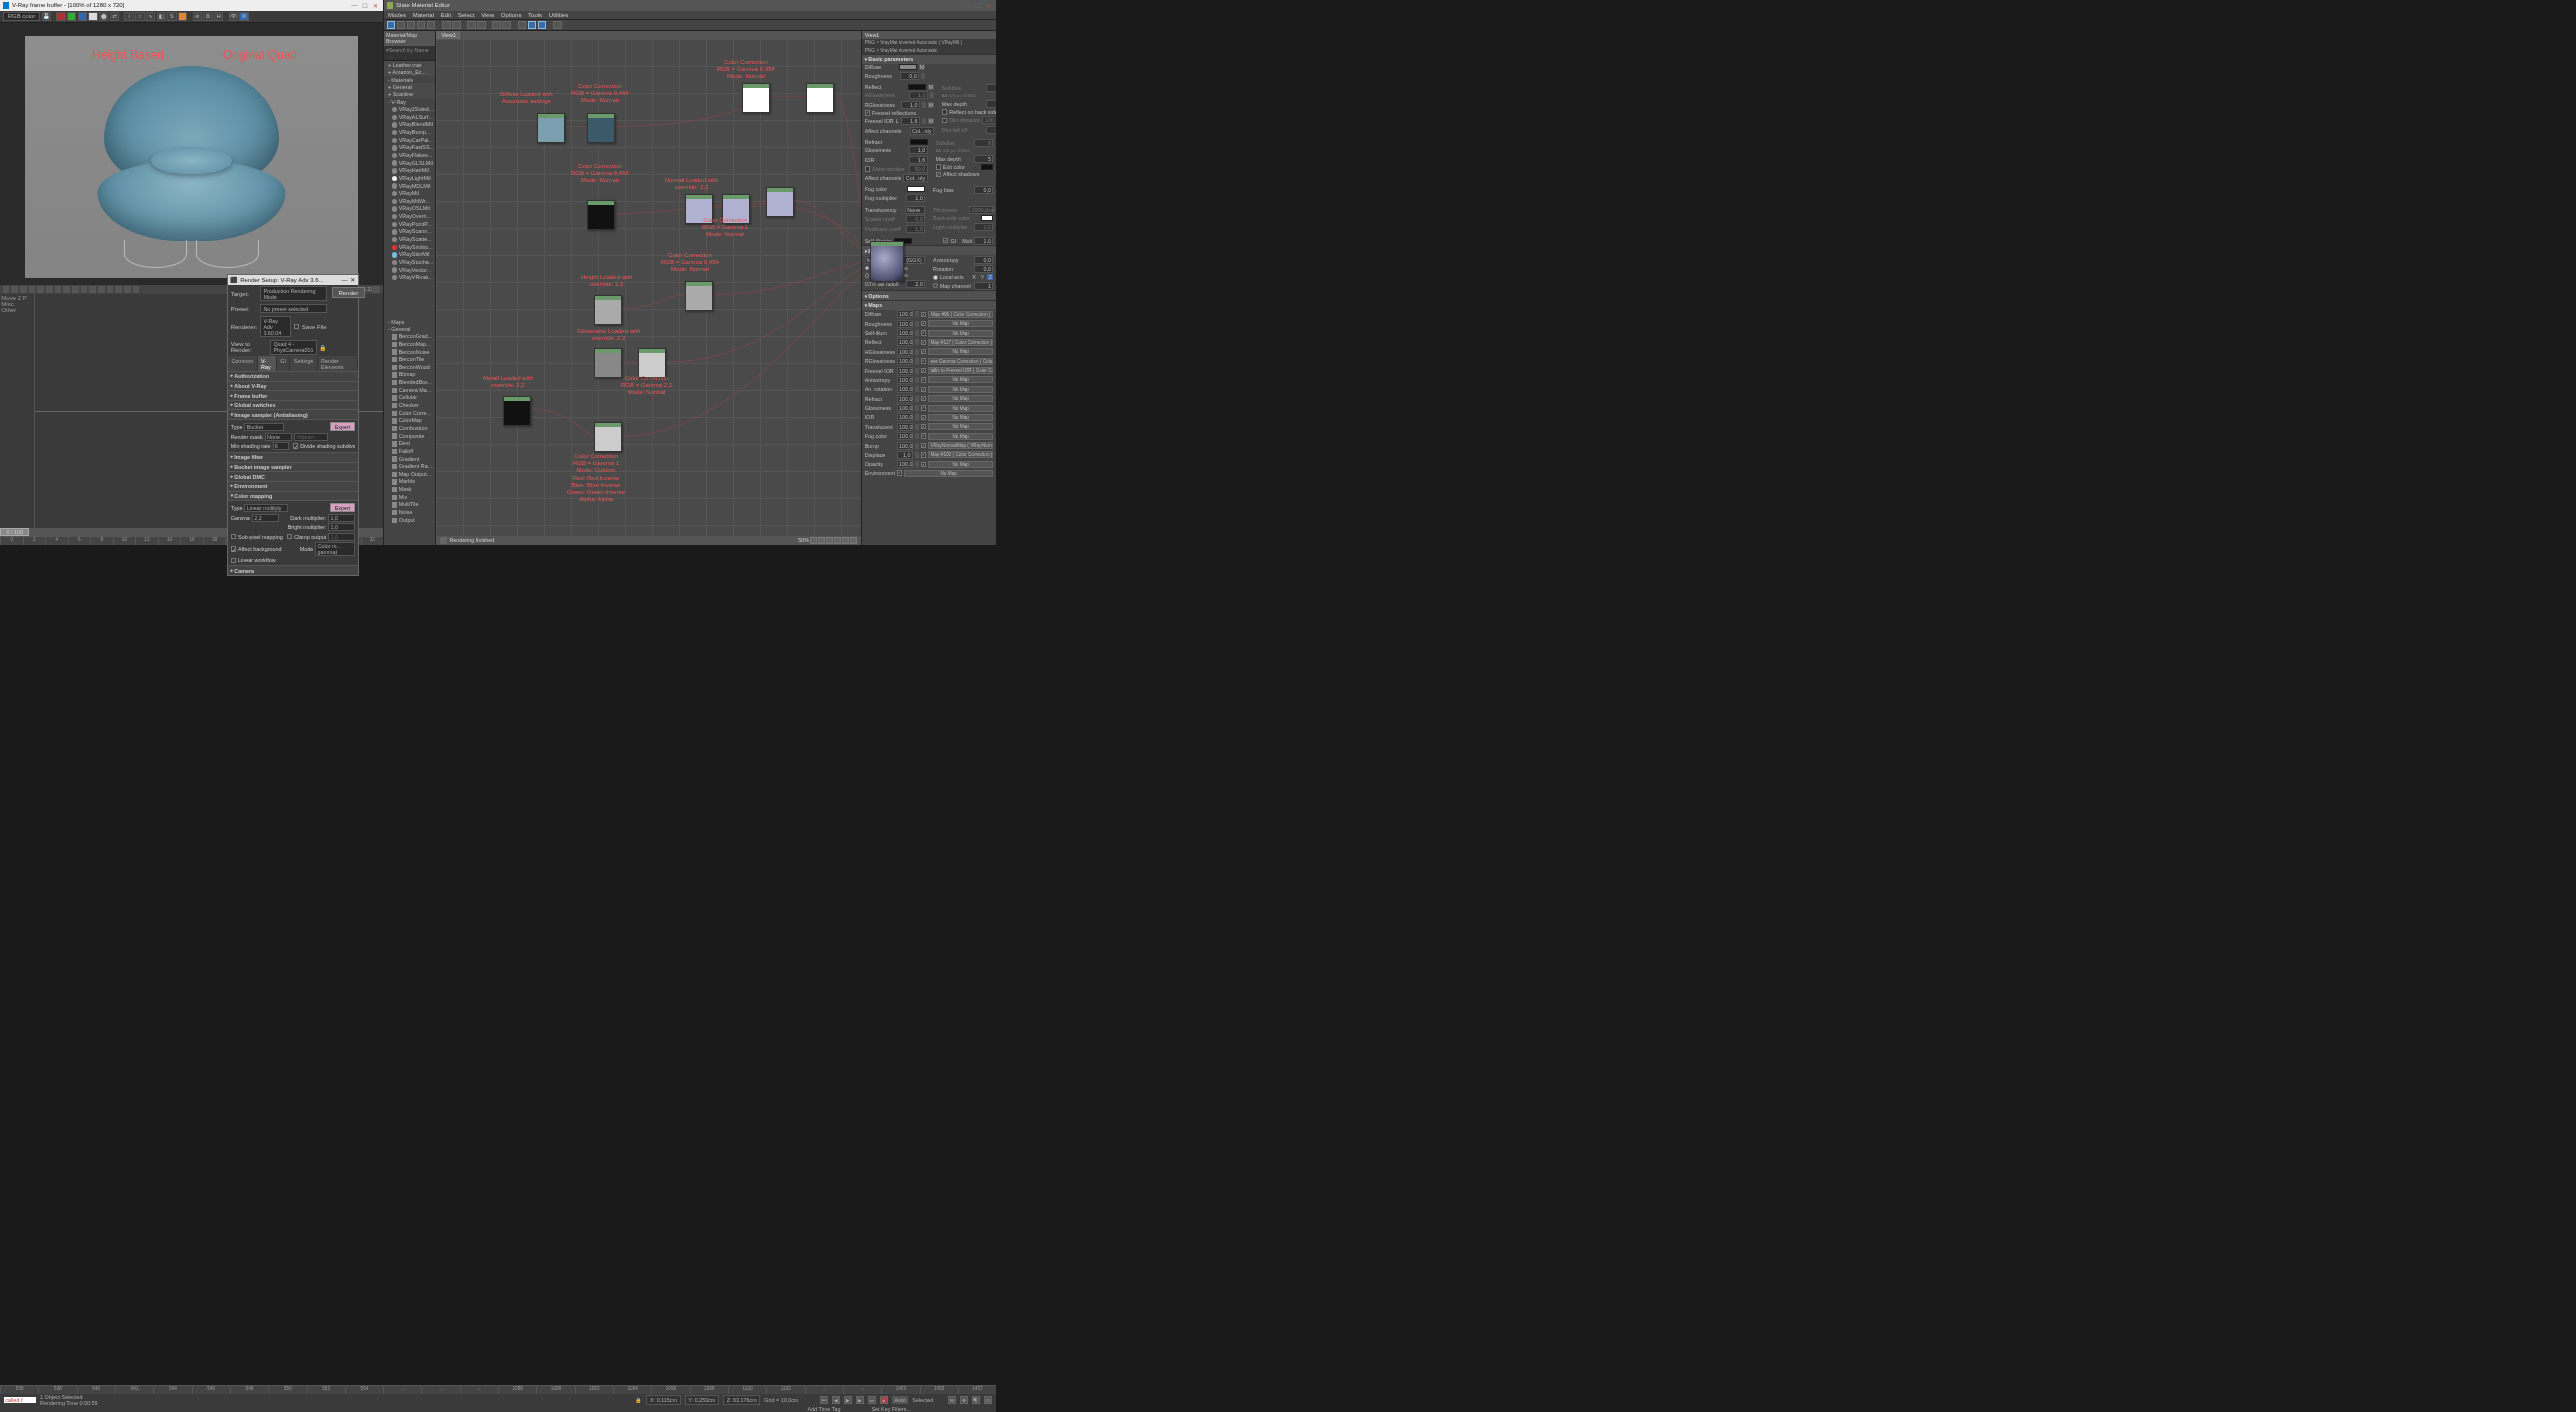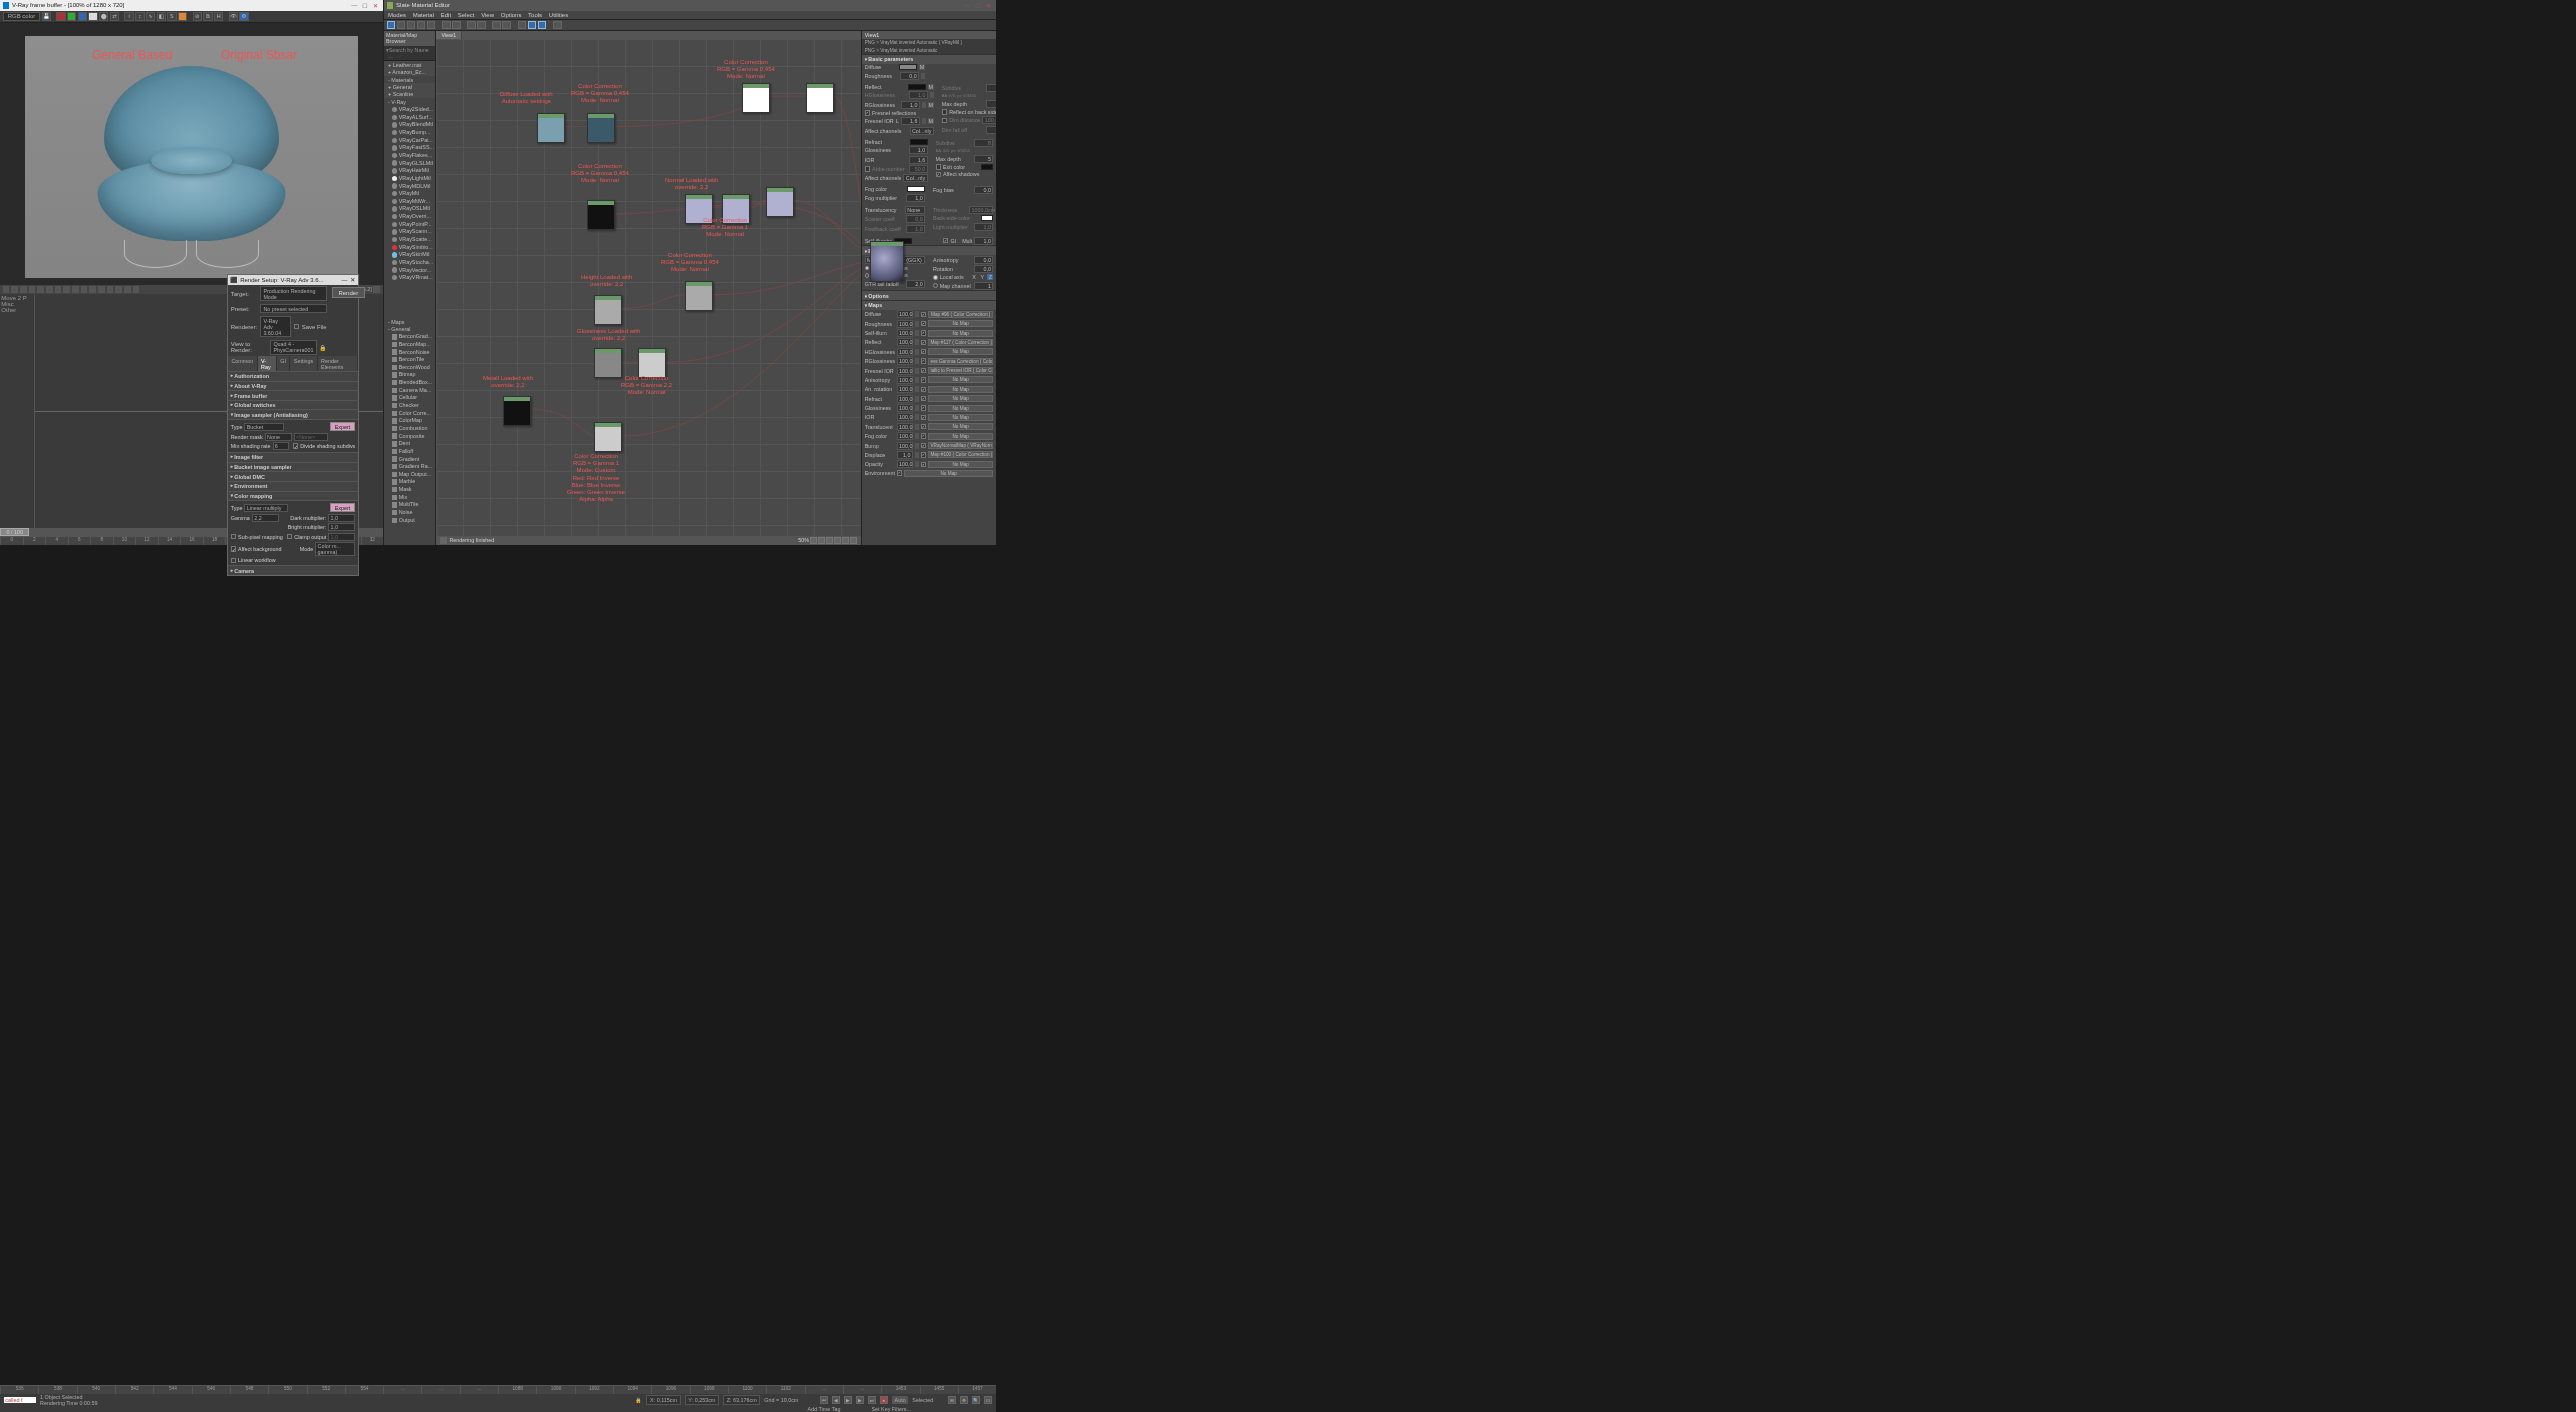--- a/index.html
+++ b/index.html
@@ -185,22 +185,22 @@
       <span class="sep"></span>
       <span class="tbtn">⊘</span>
       <span class="tbtn">⧉</span>
       <span class="tbtn">H</span>
       <span class="sep"></span>
       <span class="tbtn">👁</span>
       <span class="tbtn blue">⚙</span>
     </div>
     <div class="render-view">
       <div class="render-img">
-        <div class="render-label l">General Based</div>
-        <div class="render-label r">Original Sbsar</div>
+        <div class="render-label l">Height Based</div>
+        <div class="render-label r">Original Quad</div>
         <div class="chair">
           <div class="chair-back"></div>
           <div class="chair-seat"></div>
           <div class="chair-cushion"></div>
           <div class="chair-legs"></div>
         </div>
       </div>
     </div>
 
     <div class="render-setup">

